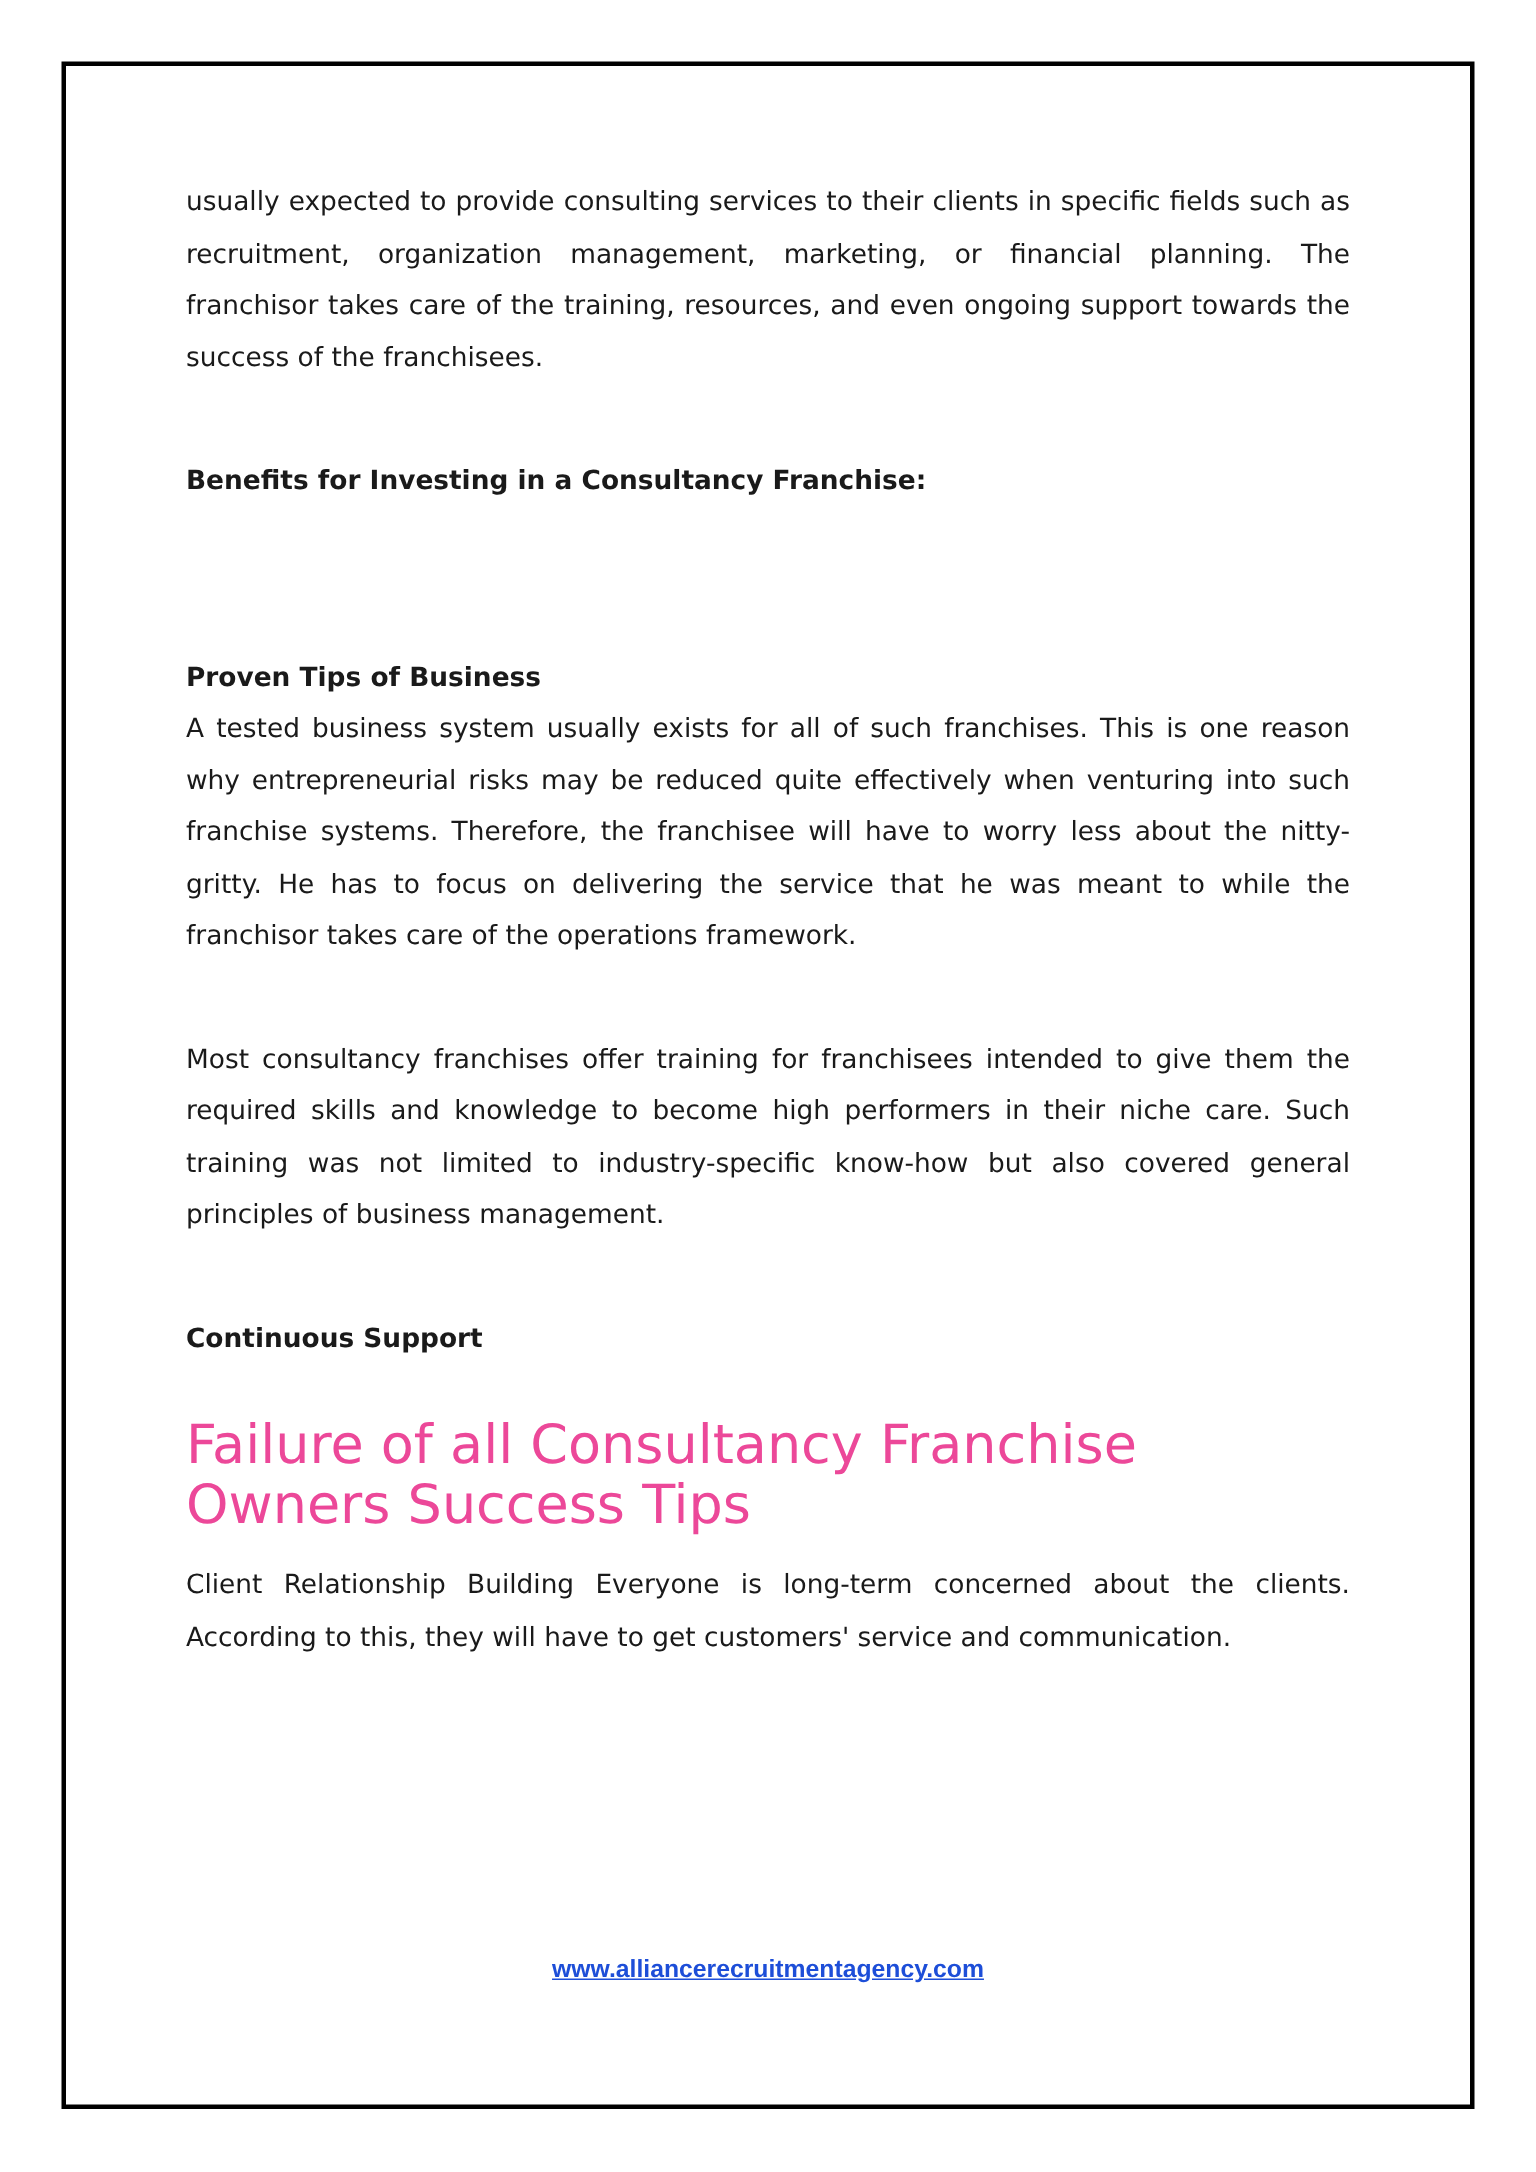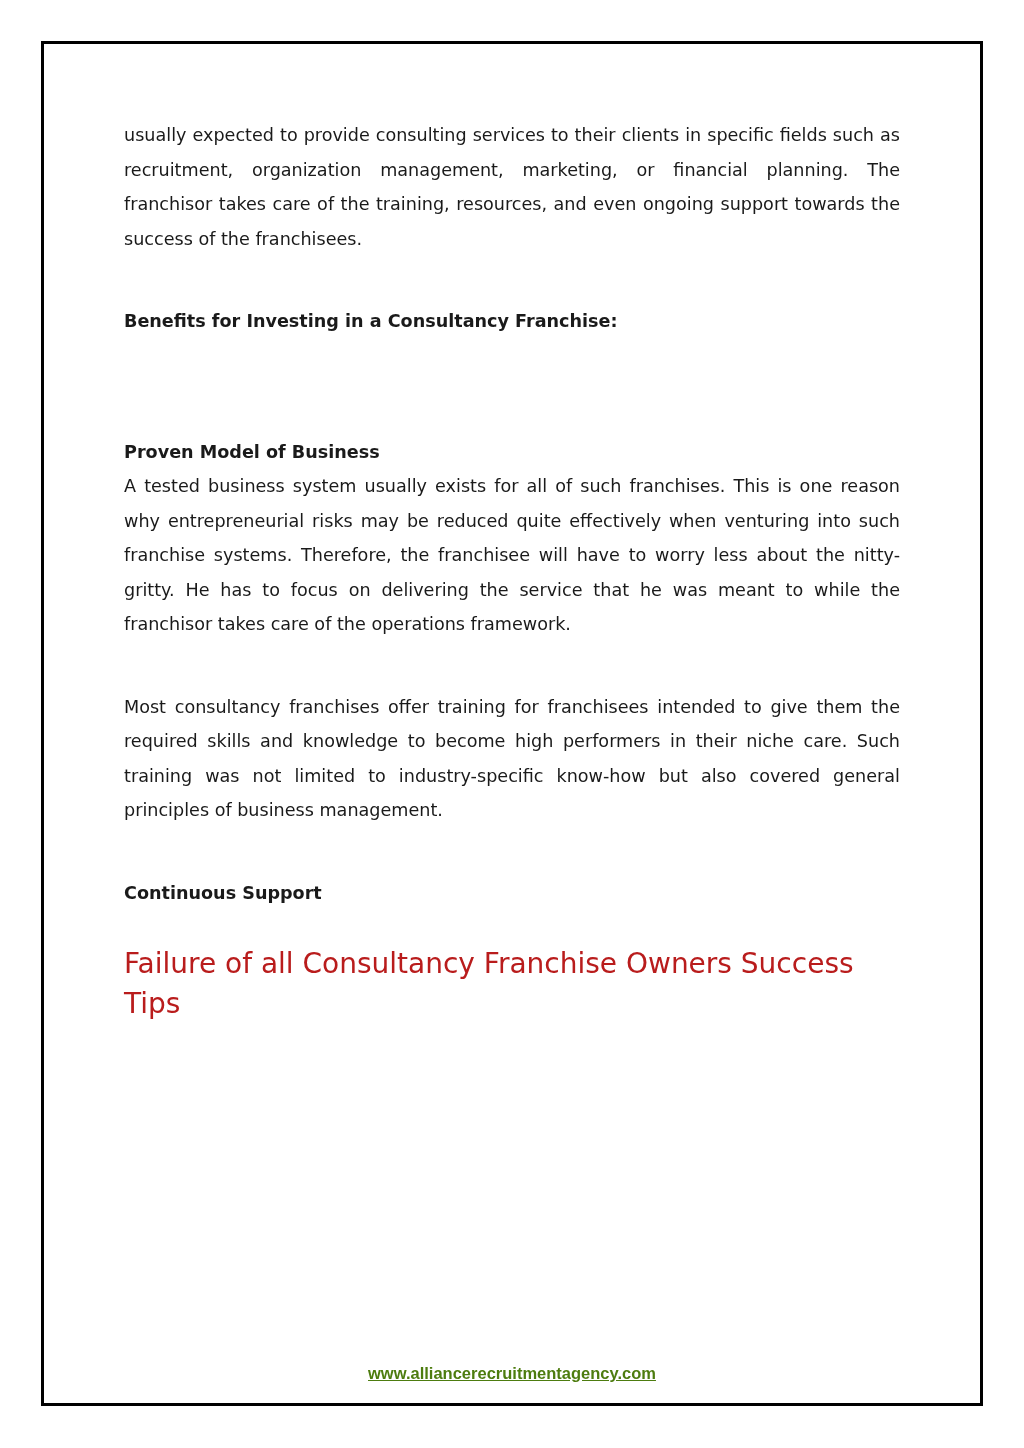--- a/index.html
+++ b/index.html
@@ -9,51 +9,52 @@
     border: 3px solid #000000; box-sizing: content-box; background: #ffffff;
   }
   .content {
     position: absolute; left: 124px; top: 118px; width: 776px;
     font-family: "DejaVu Sans", sans-serif; color: #1a1a1a;
     font-size: 17.6px; line-height: 34.5px;
   }
   .para { margin: 0; text-align: justify; text-align-last: left; }
   .section-heading { margin: 0; font-weight: bold; }
   .h2 {
-    font-family: "DejaVu Sans", sans-serif; font-size: 28px; font-weight: normal;
-    margin: 0; line-height: 40px; color: #b91c1c;
+    font-family: "DejaVu Sans", sans-serif; font-size: 36px; font-weight: normal;
+    margin: 0; line-height: 40px; color: #ec4899;
   }
   .footer-link {
-    position: absolute; left: 0; right: 0; top: 1364px; text-align: center;
+    position: absolute; left: 0; right: 0; top: 1304px; text-align: center;
     font-family: "Liberation Sans", sans-serif; font-weight: bold; font-size: 16.5px;
-    color: #4d7c0f; text-decoration: underline;
+    color: #1d4ed8; text-decoration: underline;
   }
 </style>
 </head>
 <body>
 
 <div class="page-frame"></div>
 
 <div class="content">
   <p class="para">usually expected to provide consulting services to their clients in specific fields such as recruitment, organization management, marketing, or financial planning. The franchisor takes care of the training, resources, and even ongoing support towards the success of the franchisees.</p>
 
   <div style="height:48px"></div>
   <p class="section-heading">Benefits for Investing in a Consultancy Franchise:</p>
 
   <div style="height:48px"></div>
 
   <div style="height:48px"></div>
-  <p class="section-heading">Proven Model of Business</p>
+  <p class="section-heading">Proven Tips of Business</p>
   <p class="para">A tested business system usually exists for all of such franchises. This is one reason why entrepreneurial risks may be reduced quite effectively when venturing into such franchise systems. Therefore, the franchisee will have to worry less about the nitty-gritty. He has to focus on delivering the service that he was meant to while the franchisor takes care of the operations framework.</p>
 
   <div style="height:48px"></div>
   <p class="para">Most consultancy franchises offer training for franchisees intended to give them the required skills and knowledge to become high performers in their niche care. Such training was not limited to industry-specific know-how but also covered general principles of business management.</p>
 
   <div style="height:48px"></div>
   <p class="section-heading">Continuous Support</p>
 
   <div style="height:34px"></div>
   <h2 class="h2">Failure of all Consultancy Franchise Owners Success Tips</h2>
 
   <div style="height:16px"></div>
+  <p class="para">Client Relationship Building Everyone is long-term concerned about the clients. According to this, they will have to get customers' service and communication.</p>
 </div>
 
 <a class="footer-link">www.alliancerecruitmentagency.com</a>
 
 </body></html>

